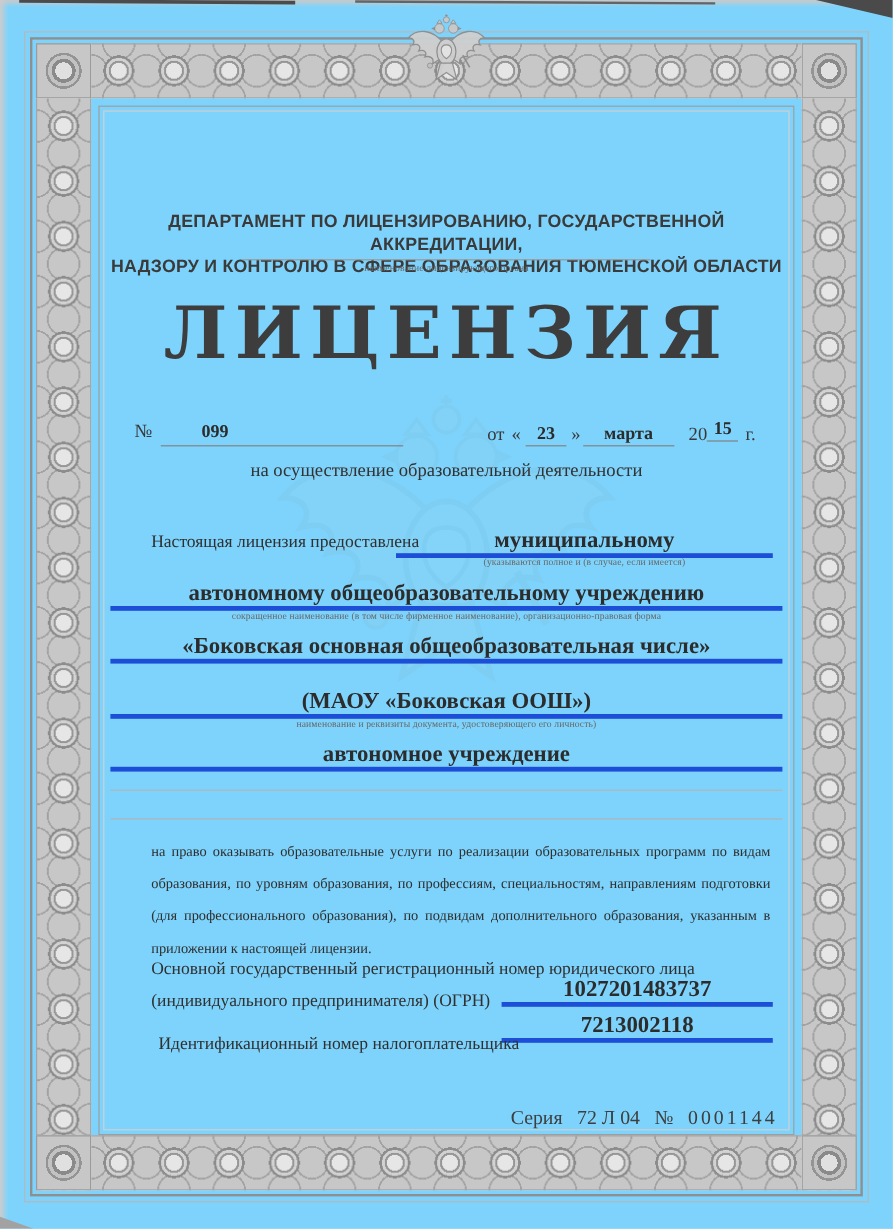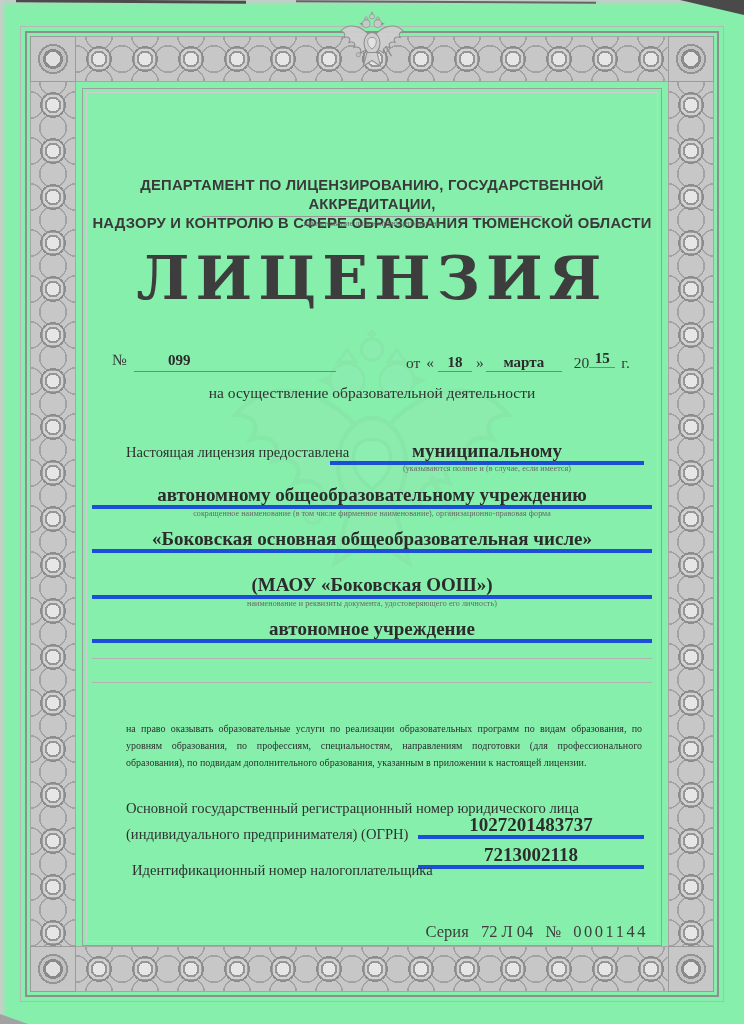--- a/index.html
+++ b/index.html
@@ -1,17 +1,17 @@
 <!DOCTYPE html>
 <html><head>
 <meta charset="utf-8">
 <style>
   html,body{margin:0;padding:0;}
   body{background:#d8d8d8;font-family:"Liberation Serif",serif;}
-  .scan{position:relative;width:744px;height:1024px;margin:0 auto;background:#86efac;overflow:hidden;color:#333;}
+  .scan{position:relative;width:744px;height:1024px;margin:0 auto;background:#7dd3fc;overflow:hidden;color:#333;}
 
   
   .edge-top{position:absolute;left:0;top:0;width:100%;height:6px;background:linear-gradient(to bottom,#c9c9c9,rgba(255,255,255,0));}
   .edge-left{position:absolute;left:0;top:0;width:7px;height:100%;background:linear-gradient(to right,#cccccc,rgba(255,255,255,0));}
   .art1{position:absolute;top:0;left:16px;width:230px;height:3px;background:#4b4b4b;transform:rotate(.35deg);}
   .art2{position:absolute;top:1px;left:296px;width:300px;height:2px;background:#646464;transform:rotate(.3deg);}
   .art3{position:absolute;top:0;right:0;width:0;height:0;border-left:64px solid transparent;border-top:15px solid #4a4a4a;}
   .art4{position:absolute;bottom:0;left:0;width:0;height:0;border-right:28px solid transparent;border-bottom:10px solid #a2a2a2;}
 
   
@@ -69,21 +69,21 @@
   .cap1{top:372px;left:242px;width:314px;text-align:center;}
   .v2{top:392px;left:4px;right:4px;}
   .cap2{top:417px;}
   .v3{top:436px;left:4px;right:4px;}
   .cap3{top:461px;}
   .v4{top:482px;left:4px;right:4px;}
   .cap4{top:507px;}
   .v5{top:526px;left:4px;right:4px;}
   .bl1{top:566px;left:4px;right:4px;}
   .bl2{top:590px;left:4px;right:4px;}
-  .para{top:604px;left:38px;width:516px;font-size:10px;line-height:17px;text-align:justify;color:#2f2f2f;margin-top:24px;}
+  .para{top:604px;left:38px;width:516px;font-size:12px;line-height:27px;text-align:justify;color:#2f2f2f;}
   .ogrn1{top:708px;left:38px;font-size:14.6px;color:#303030;}
   .ogrn2{top:734px;left:38px;font-size:14.6px;color:#303030;}
   .ogrn-val{top:722px;left:330px;width:226px;}
   .inn-val{top:752px;left:330px;width:226px;}
   .inn-label{top:770px;left:44px;font-size:14.6px;color:#303030;}
   .series{top:830px;right:8px;font-size:16.5px;color:#3e3e3e;}
   .series span{margin-left:8px;}
   .series .snum{letter-spacing:2.5px;}
 </style>
 </head>
@@ -149,21 +149,21 @@
     <div class="abs center cap authority-cap">наименование лицензирующего органа</div>
 
     <div class="abs center title">ЛИЦЕНЗИЯ</div>
 
     <div class="abs numrow">
       <span class="abs" style="left:24px;bottom:3px;">№</span>
       <span class="abs fv ul" style="left:46px;bottom:0;width:168px;padding-left:34px;height:22px;line-height:22px;font-size:15px;text-align:left;">099</span>
       <div class="abs date-group" style="left:312px;bottom:0;">
         <span class="gword">от</span>
         <span class="gword">«</span>
-        <span class="fv ul dayf">18</span>
+        <span class="fv ul dayf">23</span>
         <span>»</span>
         <span class="fv ul monthf">марта</span>
         <span class="centuryf">20</span>
         <span class="fv ul yearf">15</span>
         <span class="gword">г.</span>
       </div>
     </div>
 
     <div class="abs center subtitle">на осуществление образовательной деятельности</div>
 

